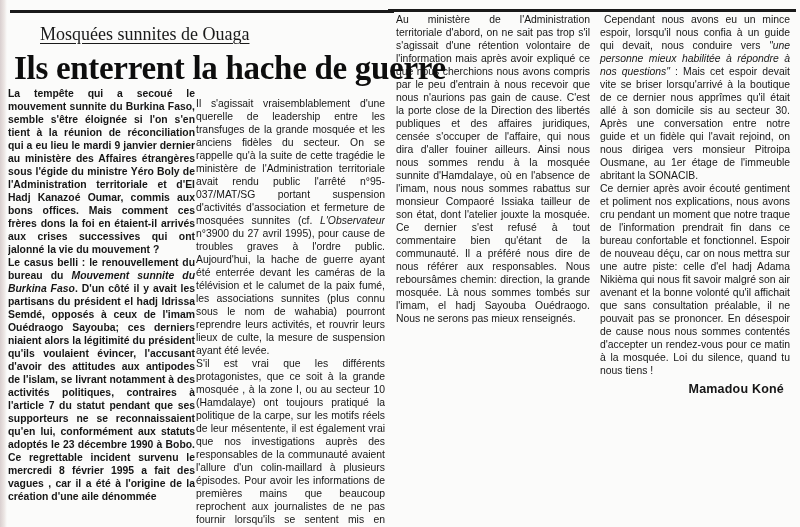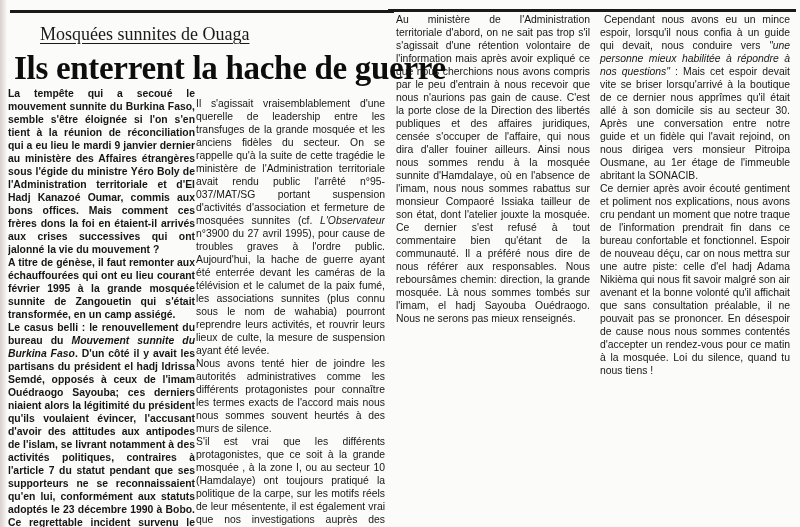--- a/index.html
+++ b/index.html
@@ -52,31 +52,30 @@
 
 <div class="left-edge"></div>
 <div class="top-rule rule-left"></div>
 <div class="top-rule rule-right"></div>
 
 <div class="kicker">Mosquées sunnites de Ouaga</div>
 <div class="headline">Ils enterrent la hache de guerre</div>
 
 <div class="col col1" style="max-height: 440px; overflow: hidden; font-weight: bold;">
   <p>La tempête qui a secoué le mouvement sunnite du Burkina Faso, semble s'être éloignée si l'on s'en tient à la réunion de réconciliation qui a eu lieu le mardi 9 janvier dernier au ministère des Affaires étrangères sous l'égide du ministre Yéro Boly de l'Administration territoriale et d'El Hadj Kanazoé Oumar, commis aux bons offices. Mais comment ces frères dons la foi en étaient-il arrivés aux crises successives qui ont jalonné la vie du mouvement ?</p>
-  <p>A titre de génèse, il faut remonter aux échauffourées qui ont eu lieu courant février 1995 à la grande mosquée sunnite de Zangouetin qui s'était transformée, en un camp assiégé.</p>
   <p><span>Le casus belli : le renouvellement du bureau du </span><em>Mouvement sunnite du Burkina Faso</em><span>. D'un côté il y avait les partisans du président el hadj Idrissa Semdé, opposés à ceux de l'imam Ouédraogo Sayouba; ces derniers niaient alors la légitimité du président qu'ils voulaient évincer, l'accusant d'avoir des attitudes aux antipodes de l'islam, se livrant notamment à des activités politiques, contraires à l'article 7 du statut pendant que ses supporteurs ne se reconnaissaient qu'en lui, conformément aux statuts adoptés le 23 décembre 1990 à Bobo. Ce regrettable incident survenu le mercredi 8 février 1995 a fait des vagues , car il a été à l'origine de la création d'une aile dénommée </span></p>
 
 </div>
 
 <div class="col col2" style="max-height: 440px; overflow: hidden;">
   <p><span>Il s'agissait vraisemblablement d'une querelle de leadership entre les transfuges de la grande mosquée et les anciens fidèles du secteur. On se rappelle qu'à la suite de cette tragédie le ministère de l'Administration territoriale avait rendu public l'arrêté n°95-037/MAT/SG portant suspension d'activités d'association et fermeture de mosquées sunnites (cf. </span><em>L'Observateur</em><span> n°3900 du 27 avril 1995), pour cause de troubles graves à l'ordre public. Aujourd'hui, la hache de guerre ayant été enterrée devant les caméras de la télévision et le calumet de la paix fumé, les associations sunnites (plus connu sous le nom de wahabia) pourront reprendre leurs activités, et rouvrir leurs lieux de culte, la mesure de suspension ayant été levée.</span></p>
-  <p>Nous avons tenté hier de joindre les autorités administratives comme les différents protagonistes pour connaître les termes exacts de l'accord mais nous nous sommes souvent heurtés à des murs de silence.</p>
   <p>S'il est vrai que les différents protagonistes, que ce soit à la grande mosquée , à la zone I, ou au secteur 10 (Hamdalaye) ont toujours pratiqué la politique de la carpe, sur les motifs réels de leur mésentente, il est également vrai que nos investigations auprès des responsables de la communauté avaient l'allure d'un colin-maillard à plusieurs épisodes. Pour avoir les informations de premières mains que beaucoup reprochent aux journalistes de ne pas fournir lorsqu'ils se sentent mis en cause).</p>
 </div>
 
 <div class="col col3">
   <p>Au ministère de l'Administration territoriale d'abord, on ne sait pas trop s'il s'agissait d'une rétention volontaire de l'information mais après avoir expliqué ce que nous cherchions nous avons compris par le peu d'entrain à nous recevoir que nous n'aurions pas gain de cause. C'est la porte close de la Direction des libertés publiques et des affaires juridiques, censée s'occuper de l'affaire, qui nous dira d'aller fouiner ailleurs. Ainsi nous nous sommes rendu à la mosquée sunnite d'Hamdalaye, où en l'absence de l'imam, nous nous sommes rabattus sur monsieur Compaoré Issiaka tailleur de son état, dont l'atelier jouxte la mosquée. Ce dernier s'est refusé à tout commentaire bien qu'étant de la communauté. Il a préféré nous dire de nous référer aux responsables. Nous reboursâmes chemin: direction, la grande mosquée. Là nous sommes tombés sur l'imam, el hadj Sayouba Ouédraogo. Nous ne serons pas mieux renseignés.</p>
 </div>
 
 <div class="col col4">
   <p class="indent"><span>Cependant nous avons eu un mince espoir, lorsqu'il nous confia à un guide qui devait, nous conduire vers </span><em>"une personne mieux habilitée à répondre à nos questions"</em><span> : Mais cet espoir devait vite se briser lorsqu'arrivé à la boutique de ce dernier nous apprîmes qu'il était allé à son domicile sis au secteur 30. Après une conversation entre notre guide et un fidèle qui l'avait rejoind, on nous dirigea vers monsieur Pitroipa Ousmane, au 1er étage de l'immeuble abritant la SONACIB.</span></p>
   <p>Ce dernier après avoir écouté gentiment et poliment nos explications, nous avons cru pendant un moment que notre traque de l'information prendrait fin dans ce bureau confortable et fonctionnel. Espoir de nouveau déçu, car on nous mettra sur une autre piste: celle d'el hadj Adama Nikièma qui nous fit savoir malgré son air avenant et la bonne volonté qu'il affichait que sans consultation préalable, il ne pouvait pas se prononcer. En désespoir de cause nous nous sommes contentés d'accepter un rendez-vous pour ce matin à la mosquée. Loi du silence, quand tu nous tiens !</p>
+  <div class="byline">Mamadou Koné</div>
 </div>
 
 </body></html>

